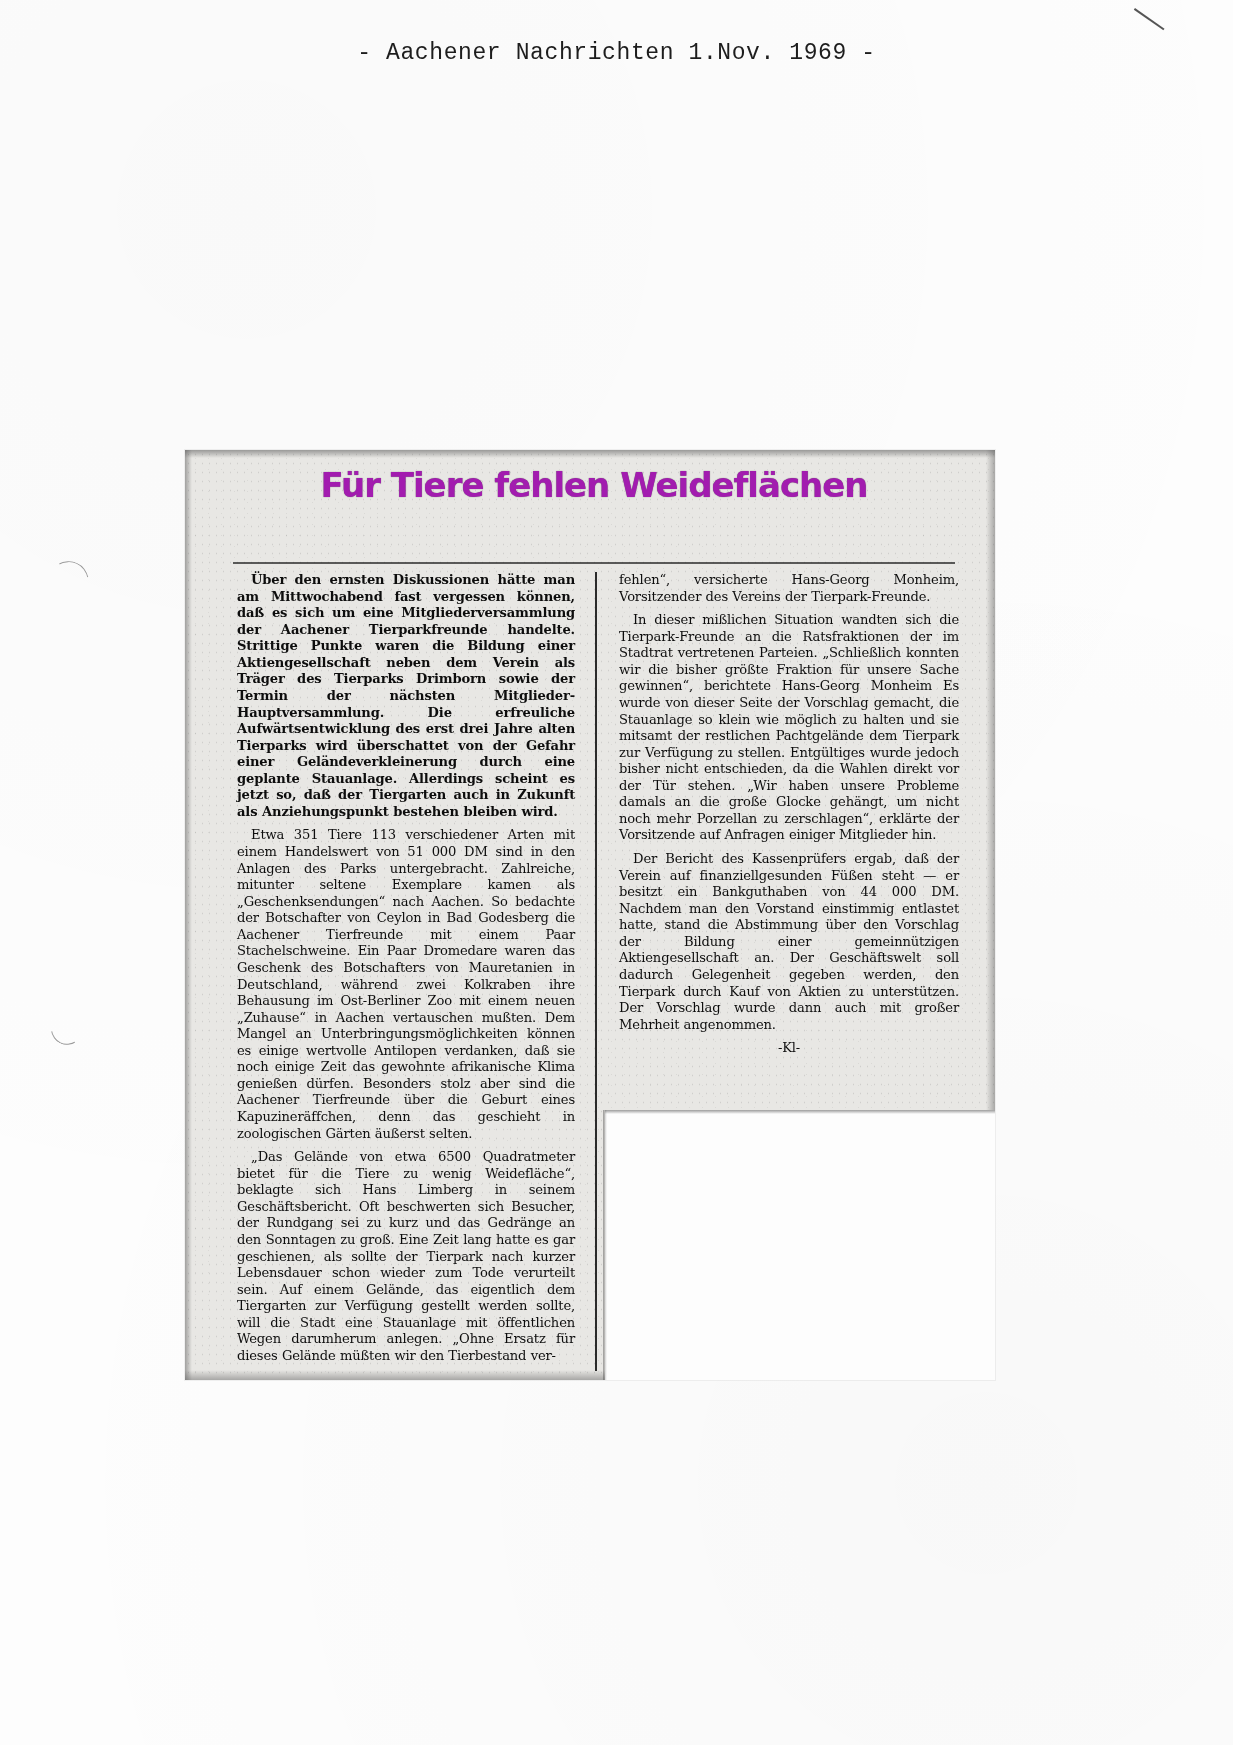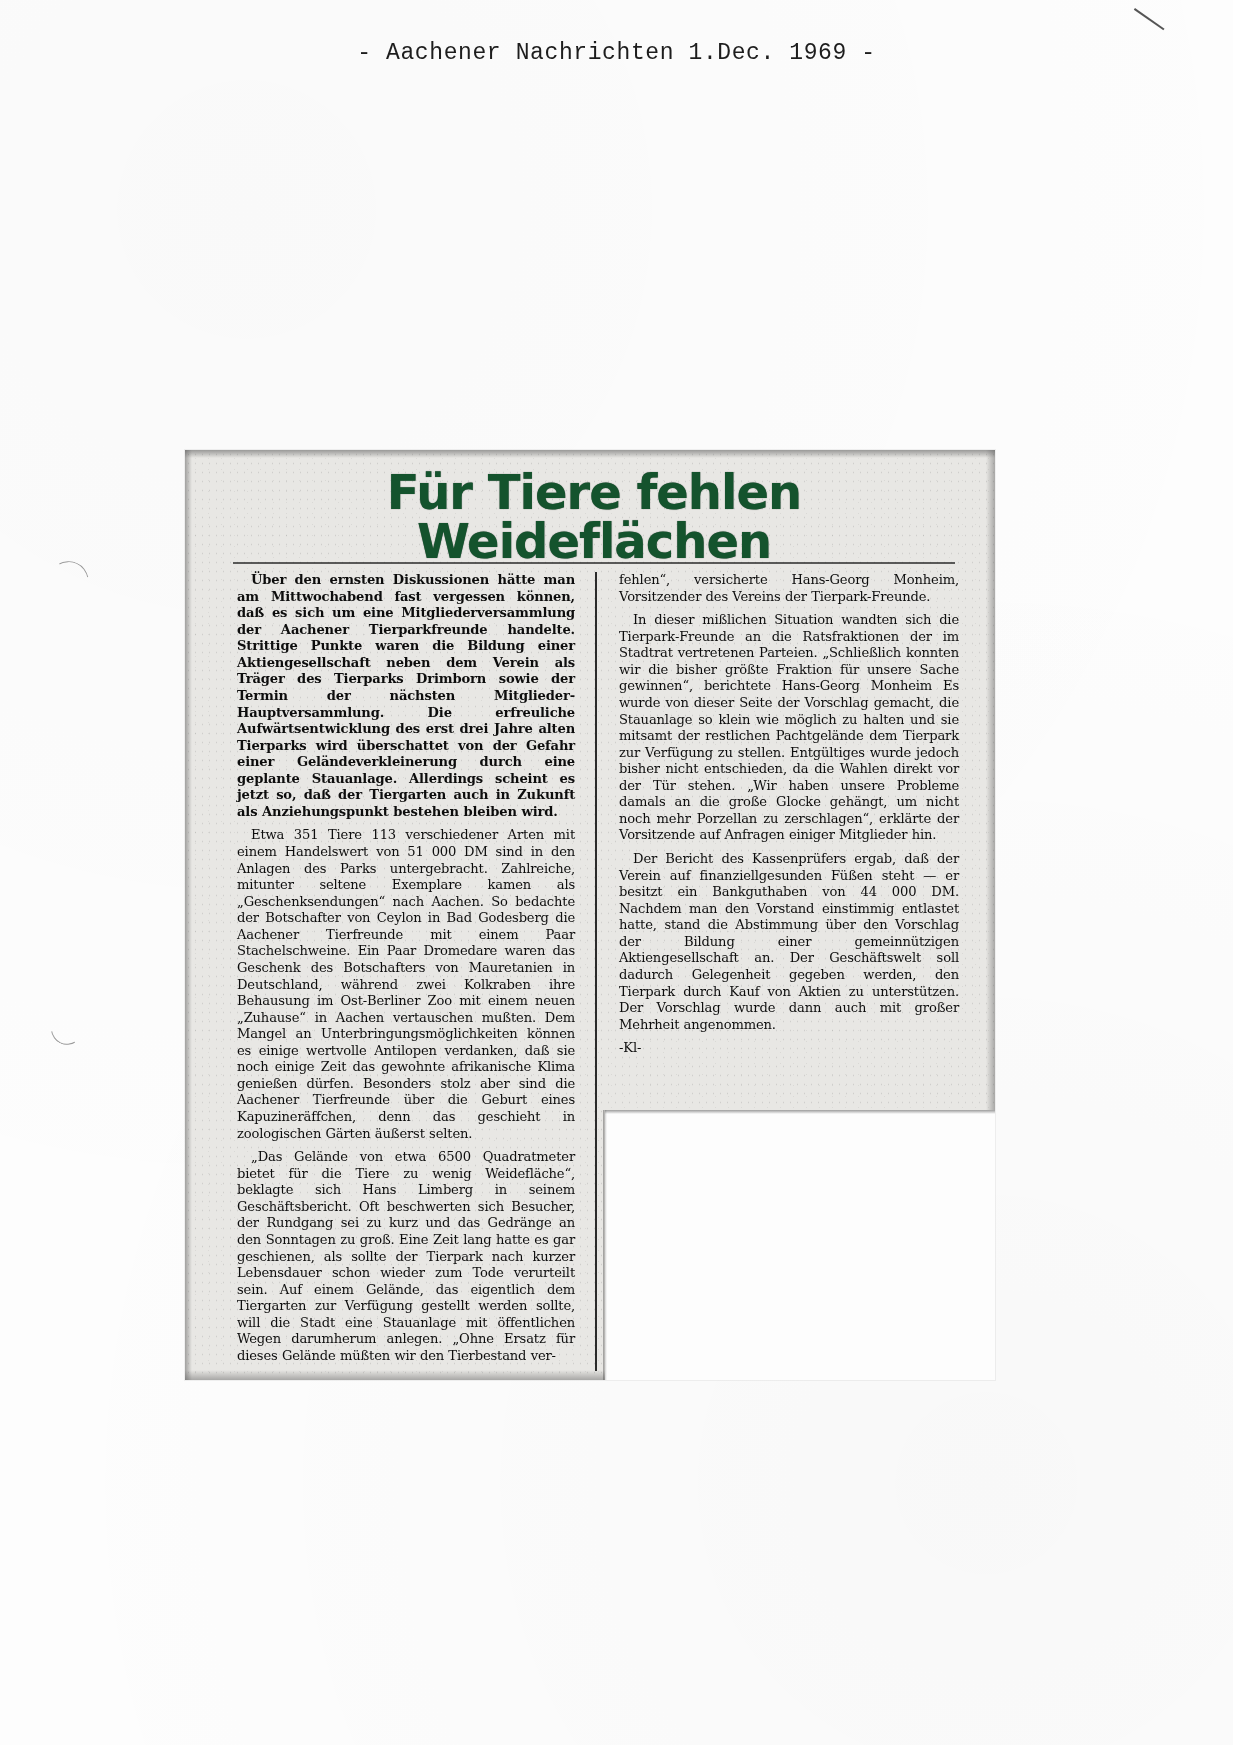--- a/index.html
+++ b/index.html
@@ -109,24 +109,24 @@
   }
 
   .headline {
     position: absolute;
     left: 44px;
     top: 18px;
     width: 730px;
     text-align: center;
     font-family: "DejaVu Sans", sans-serif;
     font-weight: 700;
-    font-size: 48px;
+    font-size: 34px;
     line-height: 1.02;
     letter-spacing: -1px;
-    color: #14532d;
+    color: #a21caf;
     text-shadow: 0 0 1px rgba(0,0,0,0.6);
   }
   .subhead {
     position: absolute;
     left: 44px;
     top: 82px;
     width: 730px;
     text-align: center;
     font-family: "DejaVu Serif", serif;
     font-weight: 700;
@@ -170,21 +170,21 @@
   .col p {
     margin: 0 0 7px 0;
     text-indent: 14px;
   }
   .col p.first { text-indent: 14px; }
   .col-left-lead {
     font-weight: 700;
   }
   .sign {
     display: block;
-    text-align: left;
+    text-align: center;
     margin-top: 2px;
     text-indent: 0;
   }
 
   
   .right-cut {
     position: absolute;
     left: 420px;
     top: 660px;
     width: 390px;
@@ -210,21 +210,21 @@
 </style>
 </head>
 <body>
 
 <div class="page-scan"></div>
 
 <div class="stray-mark-tr"></div>
 <div class="stray-arc-1"></div>
 <div class="stray-arc-2"></div>
 
-<div class="doc-header">- Aachener Nachrichten 1.Dec. 1969 -</div>
+<div class="doc-header">- Aachener Nachrichten 1.Nov. 1969 -</div>
 
 <div class="clipping">
   <div class="clip-edge-top"></div>
   <div class="clip-edge-left"></div>
   <div class="clip-edge-right"></div>
   <div class="clip-edge-bottom"></div>
 
   <div class="headline">Für Tiere fehlen Weideflächen</div>
   <div class="rule"></div>
 

